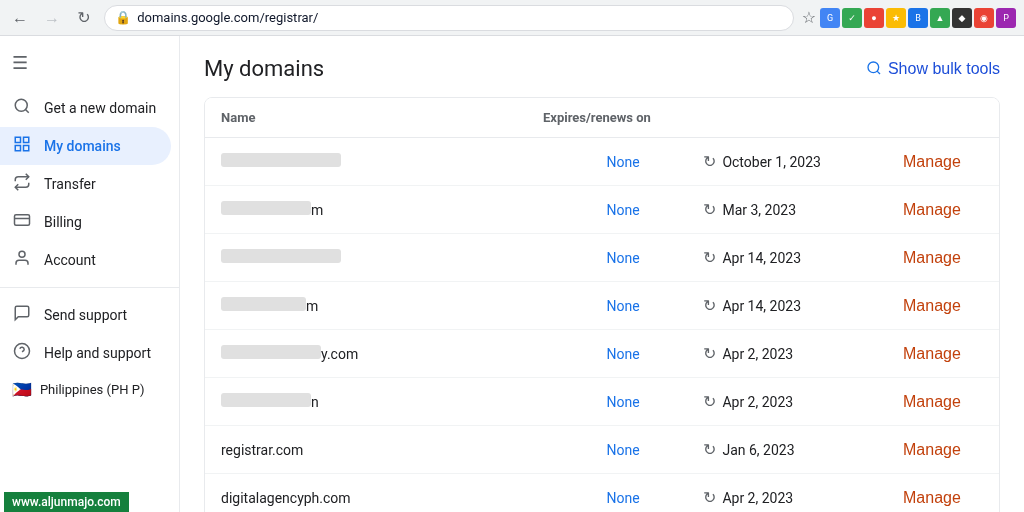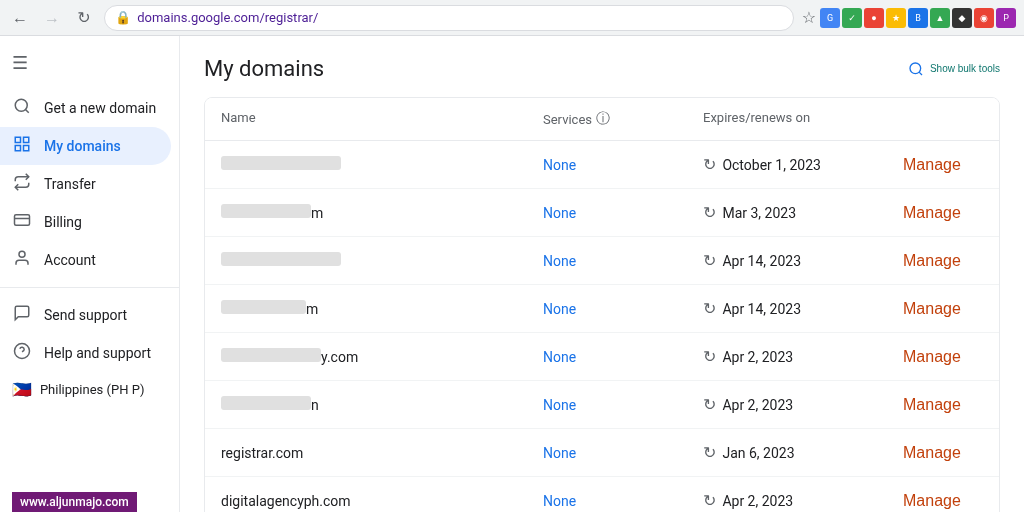--- a/index.html
+++ b/index.html
@@ -34,21 +34,21 @@
       background: #fff;
       border: 1px solid #dadce0;
       display: flex;
       align-items: center;
       padding: 0 10px;
       gap: 6px;
       font-size: 13px;
       color: #202124;
     }
     .address-lock { color: #5f6368; font-size: 13px; }
-    .address-text { color: #4c1d95; font-size: 13px; }
+    .address-text { color: #0f172a; font-size: 13px; }
     .browser-actions { display: flex; gap: 4px; align-items: center; }
     .browser-ext-icons { display: flex; gap: 2px; align-items: center; }
     .ext-icon {
       width: 20px; height: 20px;
       border-radius: 3px;
       display: flex; align-items: center; justify-content: center;
       font-size: 10px;
     }
 
     
@@ -118,22 +118,22 @@
       font-size: 13px;
       color: #202124;
       cursor: pointer;
     }
     .flag-icon { font-size: 16px; }
 
     
     .watermark {
       position: fixed;
       bottom: 0;
-      left: 12px;
-      background: #701a75;
+      left: 4px;
+      background: #15803d;
       color: #fff;
       font-size: 12px;
       padding: 3px 8px;
       font-weight: 500;
       z-index: 999;
     }
 
     
     .main-content {
       flex: 1;
@@ -146,24 +146,23 @@
       justify-content: space-between;
       margin-bottom: 16px;
     }
     .page-title {
       font-size: 22px;
       font-weight: 400;
       color: #202124;
     }
     .show-bulk-btn {
       display: flex;
-      align-items: center;
       gap: 6px;
-      color: #0f766e;
-      font-size: 10px;
+      color: #1d4ed8;
+      font-size: 16px;
       cursor: pointer;
       border: none;
       background: transparent;
       font-weight: 500;
     }
 
     
     .domains-table {
       width: 100%;
       border: 1px solid #e8eaed;
@@ -171,39 +170,39 @@
       overflow: hidden;
     }
     .table-header {
       display: grid;
       grid-template-columns: 1fr 160px 200px 80px;
       padding: 12px 16px;
       background: #fff;
       border-bottom: 1px solid #e8eaed;
       font-size: 13px;
       color: #5f6368;
-      font-weight: 400;
+      font-weight: 700;
     }
     .table-row {
       display: grid;
       grid-template-columns: 1fr 160px 200px 80px;
       padding: 14px 16px;
       border-bottom: 1px solid #f1f3f4;
       align-items: center;
       font-size: 14px;
     }
     .table-row:last-child { border-bottom: none; }
     .domain-name-cell { color: #202124; font-size: 14px; }
     .domain-name-redacted {
       height: 14px;
       background: #e0e0e0;
       border-radius: 3px;
       display: inline-block;
     }
-    .services-cell { color: #1a73e8; font-size: 14px; }
+    .services-cell { color: #1a73e8; font-size: 14px; text-align: center; }
     .expires-cell {
       display: flex;
       align-items: center;
       gap: 6px;
       color: #202124;
       font-size: 14px;
     }
     .renew-icon { color: #5f6368; font-size: 16px; }
     .manage-btn {
       color: #c2410c;
@@ -350,24 +349,20 @@
             <line x1="21" y1="21" x2="16.65" y2="16.65"></line>
           </svg>
         <span>Show bulk tools</span>
       </button>
     </div>
 
     <div class="domains-table">
 
       <div class="table-header">
         <div>Name</div>
-        <div class="col-services">
-          <span>Services</span>
-          <span class="info-icon">ⓘ</span>
-        </div>
         <div>Expires/renews on</div>
         <div></div>
       </div>
 
       <div class="table-row">
         <div class="domain-name-cell">
           <span class="domain-name-redacted" style="width:120px;"></span>
         </div>
         <div class="services-cell">None</div>
         <div class="expires-cell">

